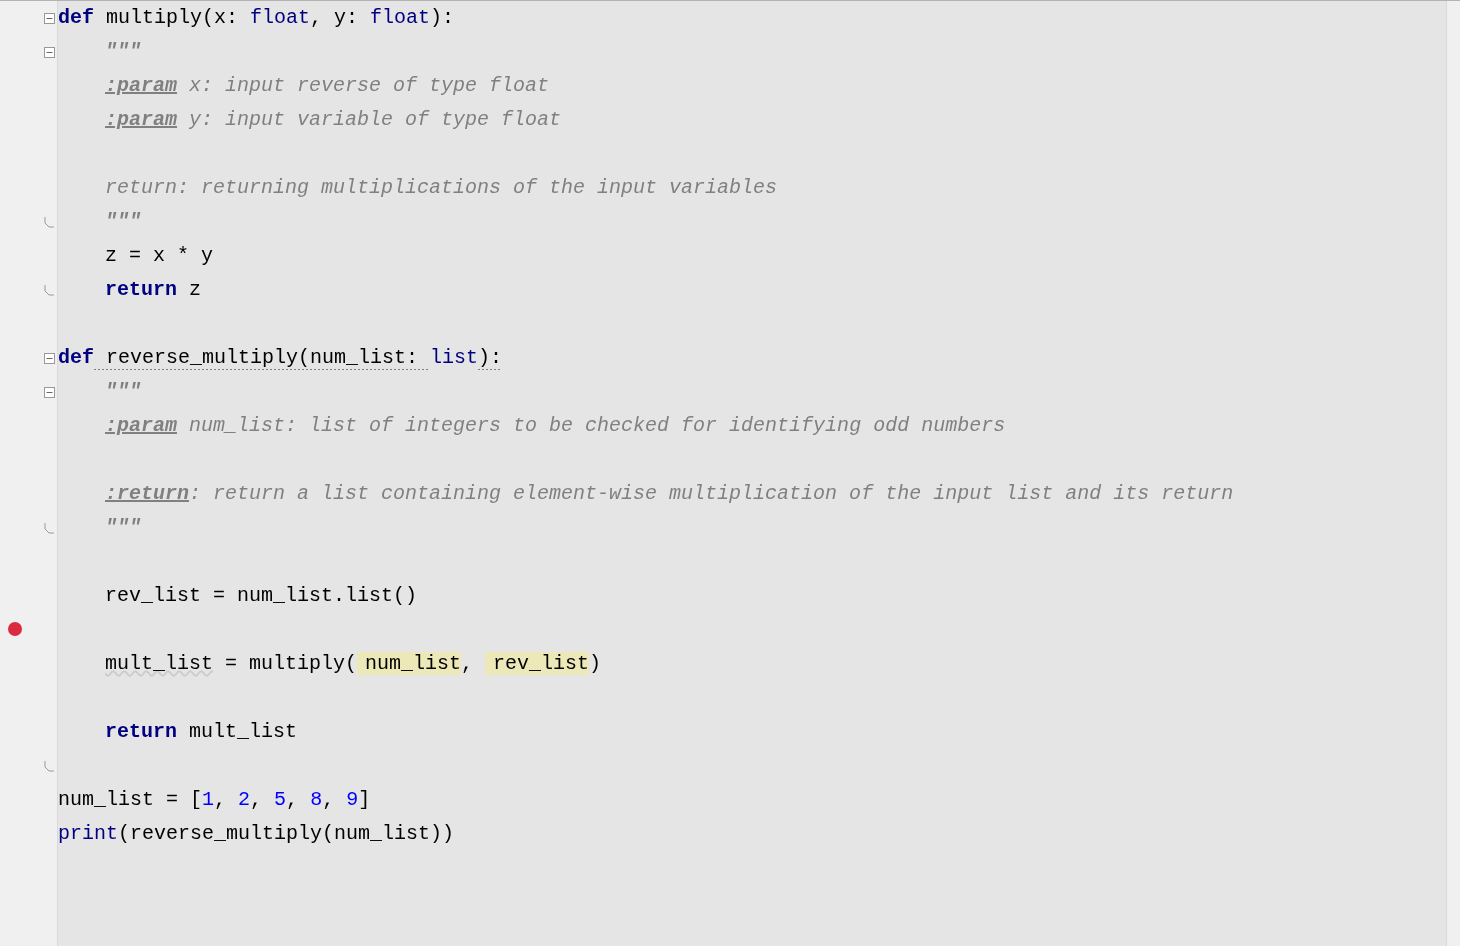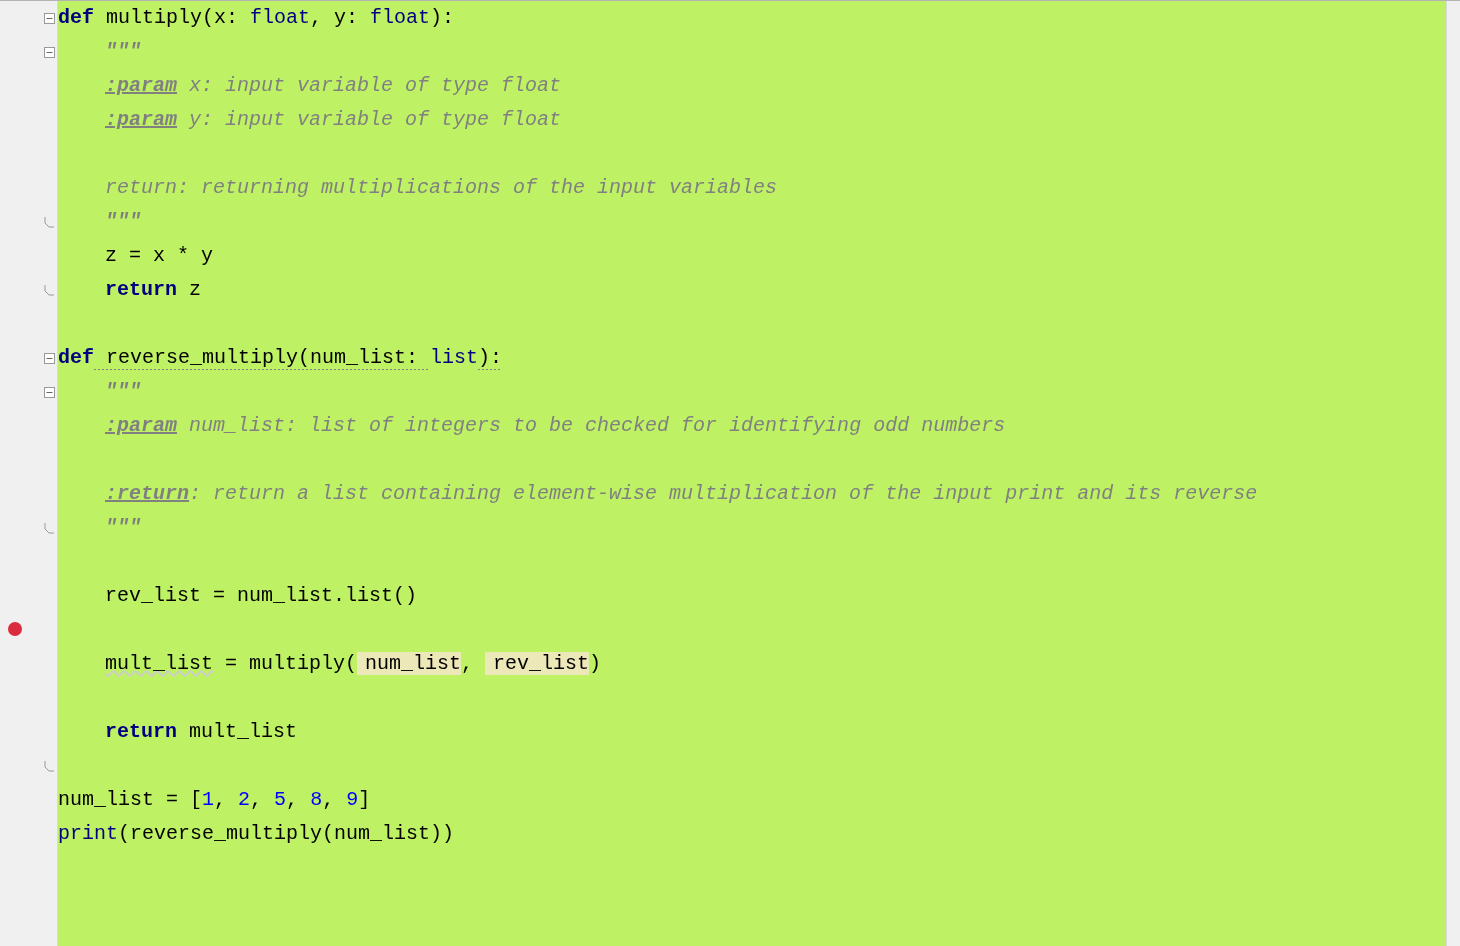--- a/index.html
+++ b/index.html
@@ -45,21 +45,21 @@
     left: 8px;
     width: 14px;
     height: 14px;
     background: #da2c3e;
     border-radius: 50%;
     cursor: pointer;
   }
   .code-area {
     flex: 1;
     position: relative;
-    background: #bef264;
+    background: #e5e5e5;
     overflow: hidden;
   }
   .line {
     height: 34px;
     line-height: 34px;
     white-space: pre;
     padding-left: 0;
     position: relative;
   }
   .line.bp-line { background: #f7e2df; }
@@ -146,33 +146,33 @@
         <svg width="11" height="11">
             <path d="M1 0 L1 6 L5 10 L10 10" fill="none" stroke="#999"></path>
           </svg>
       </div>
     </div>
   </div>
 
   <div class="code-area">
     <div class="line"><span class="kw">def</span><span class="plain"> multiply(x: </span><span class="builtin">float</span><span class="plain">, y: </span><span class="builtin">float</span><span class="plain">):</span></div>
     <div class="line"><span class="indent"></span><span class="doc">"""</span></div>
-    <div class="line"><span class="indent"></span><span class="tag">:param</span><span class="docplain"> x: input variable of type float</span></div>
+    <div class="line"><span class="indent"></span><span class="tag">:param</span><span class="docplain"> x: input reverse of type float</span></div>
     <div class="line"><span class="indent"></span><span class="tag">:param</span><span class="docplain"> y: input variable of type float</span></div>
     <div class="line"></div>
     <div class="line"><span class="indent"></span><span class="docplain">return: returning multiplications of the input variables</span></div>
     <div class="line"><span class="indent"></span><span class="doc">"""</span></div>
     <div class="line"><span class="indent"></span><span class="plain">z = x * y</span></div>
     <div class="line"><span class="indent"></span><span class="kw">return</span><span class="plain"> z</span></div>
     <div class="line"></div>
     <div class="line"><span class="kw">def</span><span class="plain warn-underline"> reverse_multiply(num_list: </span><span class="builtin">list</span><span class="plain warn-underline">):</span></div>
     <div class="line"><span class="indent"></span><span class="doc">"""</span></div>
     <div class="line"><span class="indent"></span><span class="tag">:param</span><span class="docplain"> num_list: list of integers to be checked for identifying odd numbers</span></div>
     <div class="line"></div>
-    <div class="line"><span class="indent"></span><span class="tag">:return</span><span class="docplain">: return a list containing element-wise multiplication of the input print and its reverse</span></div>
+    <div class="line"><span class="indent"></span><span class="tag">:return</span><span class="docplain">: return a list containing element-wise multiplication of the input list and its return</span></div>
     <div class="line"><span class="indent"></span><span class="doc">"""</span></div>
     <div class="line"></div>
     <div class="line"><span class="indent"></span><span class="plain">rev_list = num_list.list()</span></div>
     <div class="line"></div>
     <div class="line"><span class="indent"></span><span class="plain squiggle">mult_list</span><span class="plain"> = multiply(</span><span class="plain hl">num_list</span><span class="plain">, </span><span class="plain hl">rev_list</span><span class="plain">)</span></div>
     <div class="line"></div>
     <div class="line"><span class="indent"></span><span class="kw">return</span><span class="plain"> mult_list</span></div>
     <div class="line"></div>
     <div class="line"><span class="plain">num_list = [</span><span class="num">1</span><span class="plain">, </span><span class="num">2</span><span class="plain">, </span><span class="num">5</span><span class="plain">, </span><span class="num">8</span><span class="plain">, </span><span class="num">9</span><span class="plain">]</span></div>
     <div class="line"><span class="builtin">print</span><span class="plain">(reverse_multiply(num_list))</span></div>

